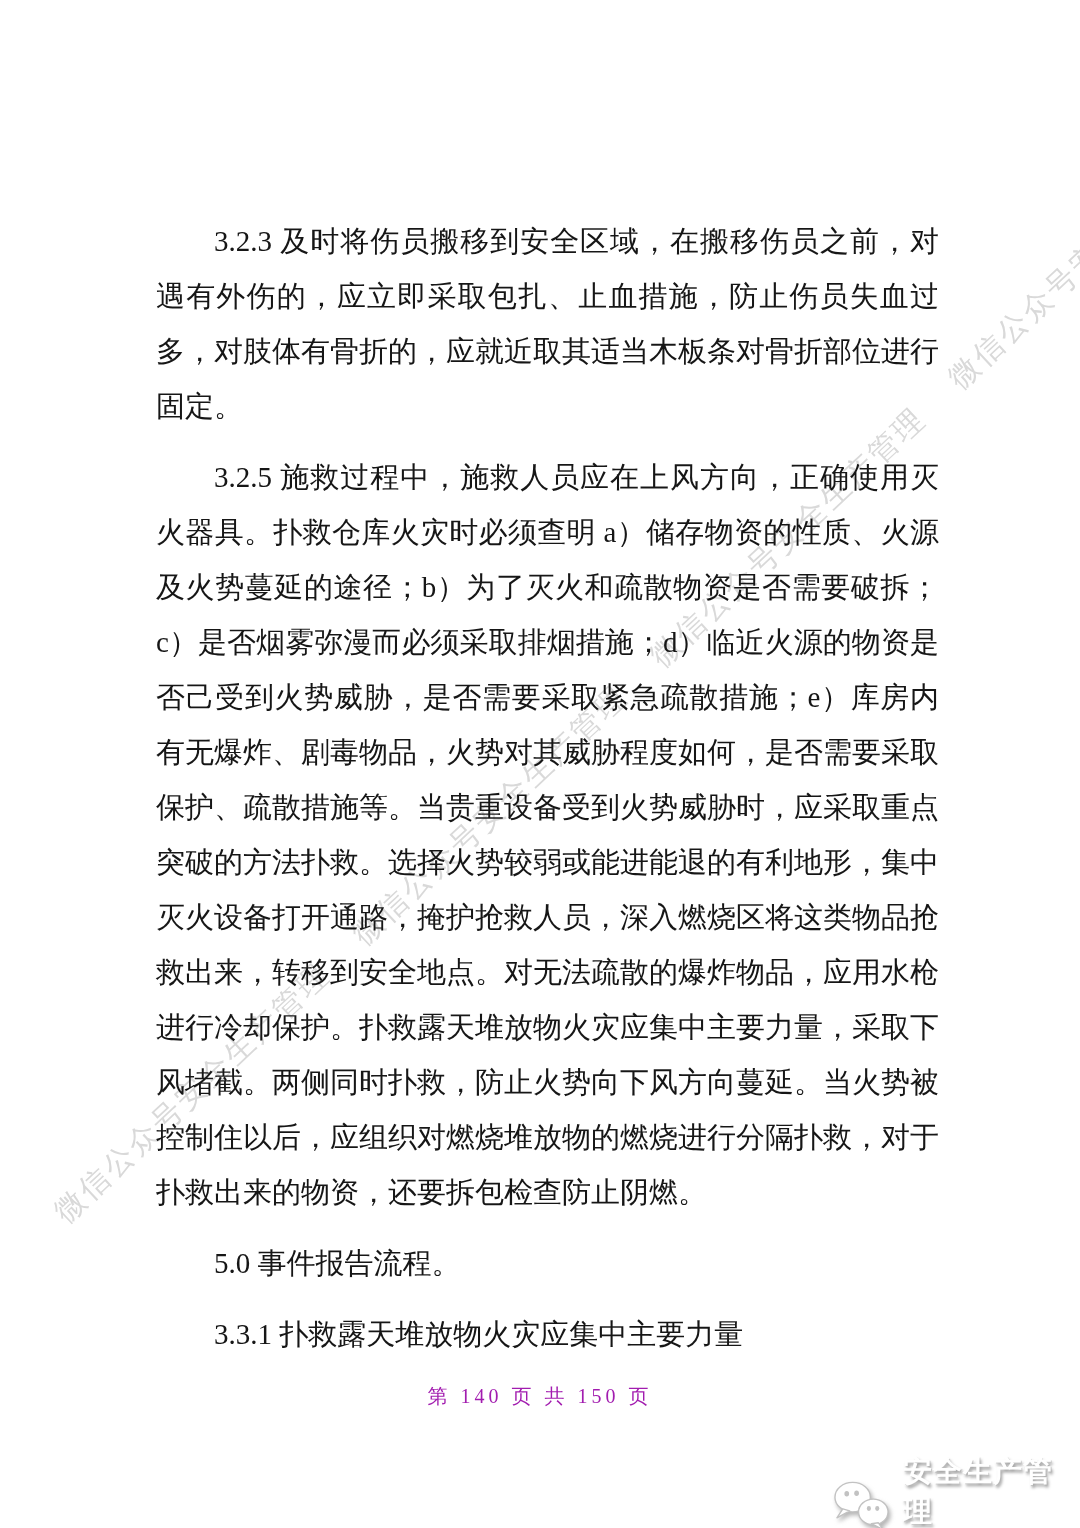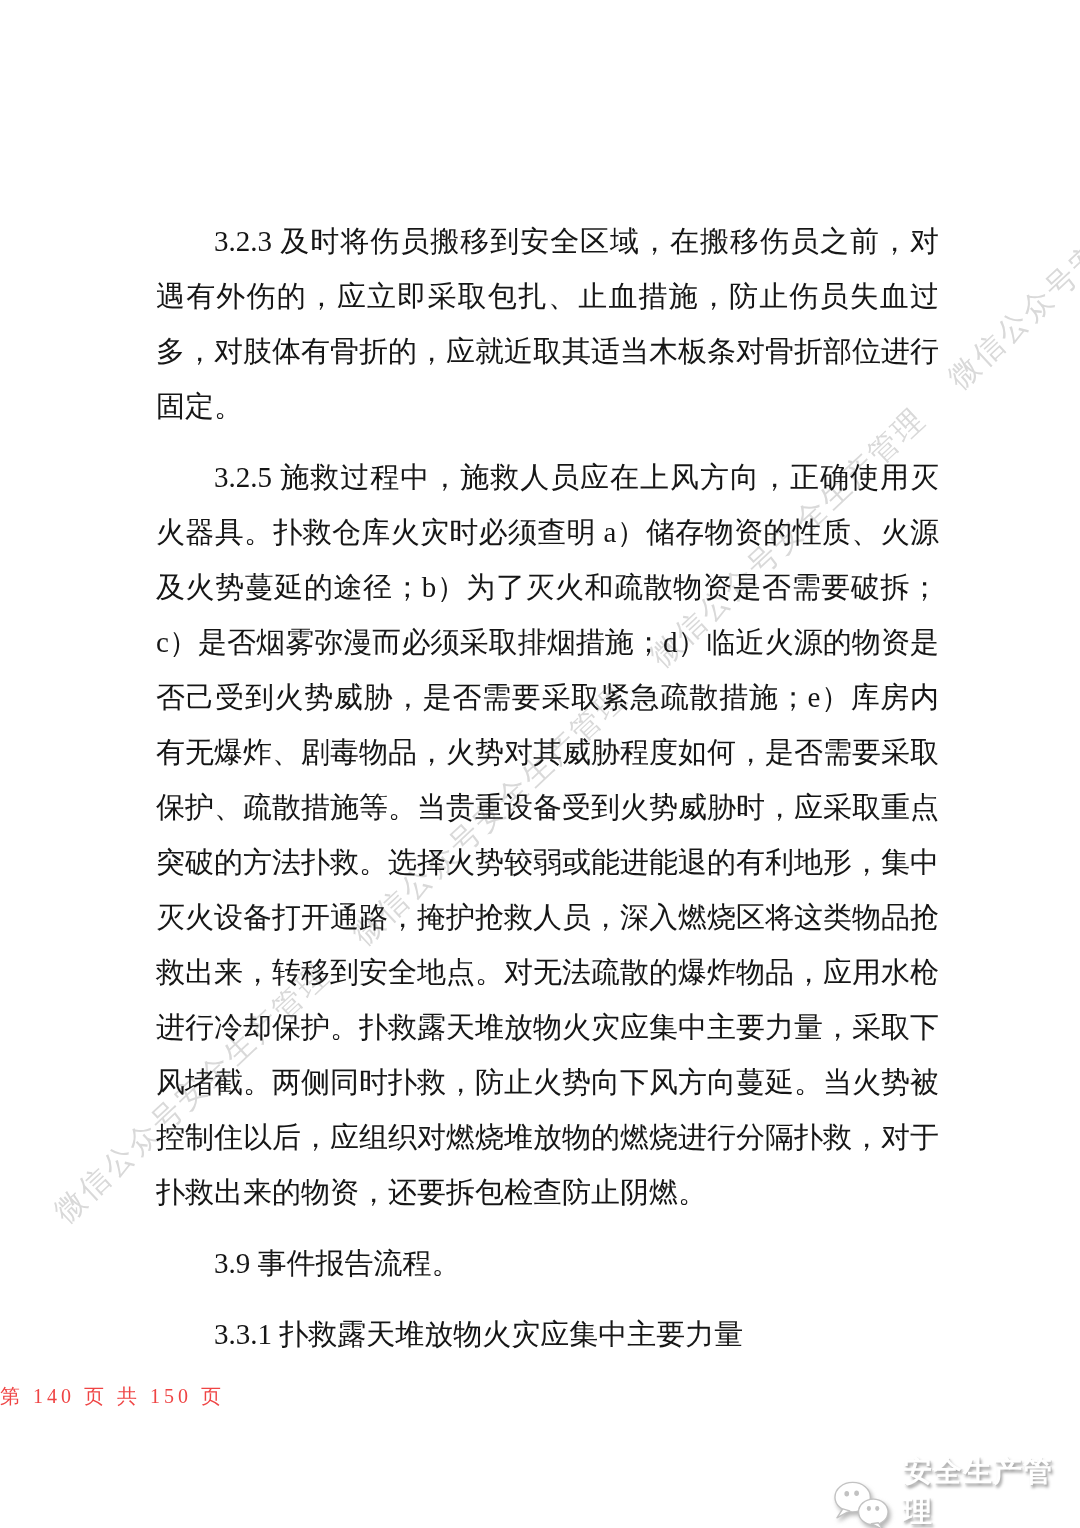--- a/index.html
+++ b/index.html
@@ -39,23 +39,24 @@
     font-size: 29px;
     line-height: 55px;
     text-align: justify;
   }
   .para { margin: 16px; text-indent: 2em; }
   
   .page-footer {
     position: absolute;
     left: 0; top: 1383px;
     width: 1080px;
+    text-align: center;
     font-size: 20px;
     letter-spacing: 4px;
-    color: #ef4444;
+    color: #a21caf;
     z-index: 2;
   }
   
   .brand {
     position: absolute;
     left: 832px; top: 1452px;
     display: flex;
     align-items: flex-end;
     gap: 12px;
     z-index: 2;
@@ -78,21 +79,21 @@
   <div class="watermark" aria-hidden="true">
     <span>微信公众号安全生产管理</span>
     <span>微信公众号安全生产管理</span>
     <span>微信公众号安全生产管理</span>
     <span>微信公众号安全生产管理</span>
   </div>
 
   <main class="content">
     <p class="para">3.2.3 及时将伤员搬移到安全区域，在搬移伤员之前，对遇有外伤的，应立即采取包扎、止血措施，防止伤员失血过多，对肢体有骨折的，应就近取其适当木板条对骨折部位进行固定。</p>
     <p class="para">3.2.5 施救过程中，施救人员应在上风方向，正确使用灭火器具。扑救仓库火灾时必须查明 a）储存物资的性质、火源及火势蔓延的途径；b）为了灭火和疏散物资是否需要破拆；c）是否烟雾弥漫而必须采取排烟措施；d）临近火源的物资是否己受到火势威胁，是否需要采取紧急疏散措施；e）库房内有无爆炸、剧毒物品，火势对其威胁程度如何，是否需要采取保护、疏散措施等。当贵重设备受到火势威胁时，应采取重点突破的方法扑救。选择火势较弱或能进能退的有利地形，集中灭火设备打开通路，掩护抢救人员，深入燃烧区将这类物品抢救出来，转移到安全地点。对无法疏散的爆炸物品，应用水枪进行冷却保护。扑救露天堆放物火灾应集中主要力量，采取下风堵截。两侧同时扑救，防止火势向下风方向蔓延。当火势被控制住以后，应组织对燃烧堆放物的燃烧进行分隔扑救，对于扑救出来的物资，还要拆包检查防止阴燃。</p>
-    <p class="para">3.9 事件报告流程。</p>
+    <p class="para">5.0 事件报告流程。</p>
     <p class="para">3.3.1 扑救露天堆放物火灾应集中主要力量</p>
   </main>
 
   <div class="page-footer">第 140 页 共 150 页</div>
 
   <div class="brand">
     <svg class="brand-icon" width="60" height="52" viewBox="0 0 60 52" xmlns="http://www.w3.org/2000/svg">
       <g fill="#ffffff" stroke="#c2c2c2" stroke-width="1.4">
         <ellipse cx="21" cy="17" rx="18" ry="15"></ellipse>
         <path d="M11 29 L5 38 L18 31 Z" stroke-linejoin="round"></path>

